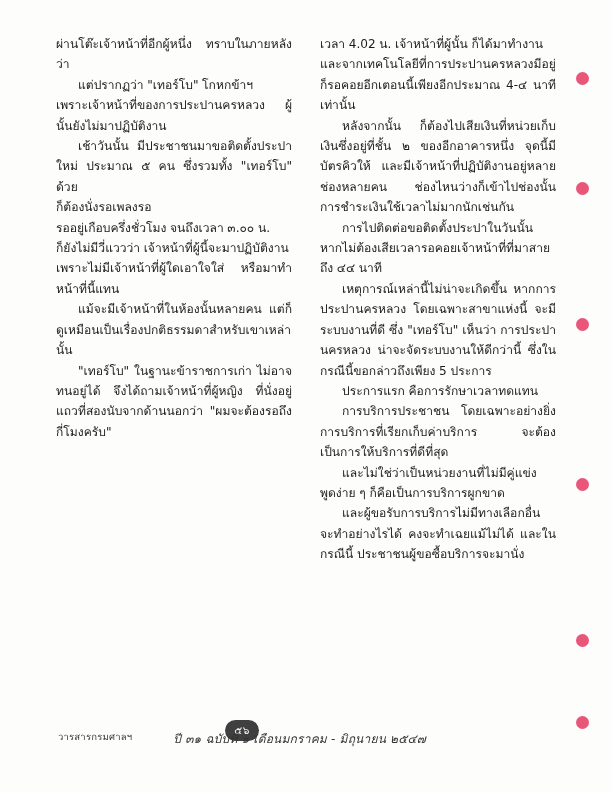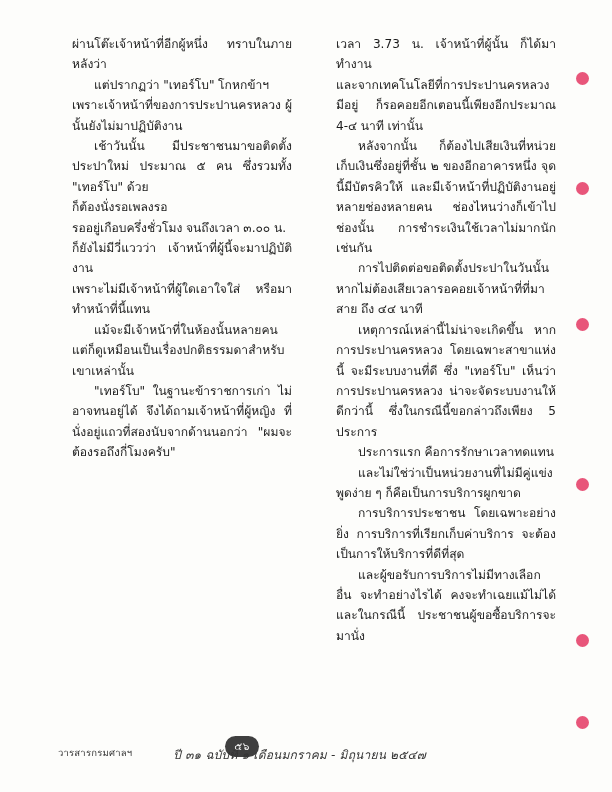--- a/index.html
+++ b/index.html
@@ -51,40 +51,39 @@
     position: absolute;
     left: 56px;
     top: 34px;
     width: 500px;
     height: 690px;
     display: flex;
     gap: 28px;
   }
   .col {
     width: 236px;
-    margin-left: 16px;
   }
 
   .para {
     font-size: 12.1px;
     line-height: 20.4px;
     text-align: justify;
     text-justify: inter-word;
     margin: 0 0 0 0;
     word-spacing: -0.2px;
   }
   .para.indent {
     text-indent: 22px;
   }
 
   
   .footer {
     position: absolute;
     left: 0;
-    bottom: 26px;
+    bottom: 42px;
     width: 484px;
     height: 34px;
   }
   .footer-rule {
     position: absolute;
     left: 56px;
     right: 56px;
     top: 0;
     border-top: 0px solid #cccccc;
   }
@@ -145,28 +144,28 @@
       <p class="para indent">เช้าวันนั้น มีประชาชนมาขอติดตั้งประปาใหม่ ประมาณ ๕ คน ซึ่งรวมทั้ง "เทอร์โบ" ด้วย</p>
       <p class="para">ก็ต้องนั่งรอเพลงรอ</p>
       <p class="para">รออยู่เกือบครึ่งชั่วโมง จนถึงเวลา ๓.๐๐ น.</p>
       <p class="para">ก็ยังไม่มีวี่แววว่า  เจ้าหน้าที่ผู้นี้จะมาปฏิบัติงาน</p>
       <p class="para">เพราะไม่มีเจ้าหน้าที่ผู้ใดเอาใจใส่ หรือมาทำหน้าที่นี้แทน</p>
       <p class="para indent">แม้จะมีเจ้าหน้าที่ในห้องนั้นหลายคน แต่ก็ดูเหมือนเป็นเรื่องปกติธรรมดาสำหรับเขาเหล่านั้น</p>
       <p class="para indent">"เทอร์โบ" ในฐานะข้าราชการเก่า ไม่อาจทนอยู่ได้ จึงได้ถามเจ้าหน้าที่ผู้หญิง ที่นั่งอยู่แถวที่สองนับจากด้านนอกว่า "ผมจะต้องรอถึงกี่โมงครับ"</p>
     </div>
 
     <div class="col">
-      <p class="para">เวลา 3.73 น. เจ้าหน้าที่ผู้นั้น ก็ได้มาทำงาน</p>
+      <p class="para">เวลา 4.02 น. เจ้าหน้าที่ผู้นั้น ก็ได้มาทำงาน</p>
       <p class="para">และจากเทคโนโลยีที่การประปานครหลวงมีอยู่ ก็รอคอยอีกเตอนนี้เพียงอีกประมาณ 4-๔ นาที เท่านั้น</p>
       <p class="para indent">หลังจากนั้น ก็ต้องไปเสียเงินที่หน่วยเก็บเงินซึ่งอยู่ที่ชั้น ๒ ของอีกอาคารหนึ่ง จุดนี้มีบัตรคิวให้ และมีเจ้าหน้าที่ปฏิบัติงานอยู่หลายช่องหลายคน ช่องไหนว่างก็เข้าไปช่องนั้น การชำระเงินใช้เวลาไม่มากนักเช่นกัน</p>
       <p class="para indent">การไปติดต่อขอติดตั้งประปาในวันนั้น หากไม่ต้องเสียเวลารอคอยเจ้าหน้าที่ที่มาสาย ถึง ๔๔ นาที</p>
       <p class="para indent">เหตุการณ์เหล่านี้ไม่น่าจะเกิดขึ้น หากการประปานครหลวง โดยเฉพาะสาขาแห่งนี้ จะมีระบบงานที่ดี ซึ่ง "เทอร์โบ" เห็นว่า การประปานครหลวง น่าจะจัดระบบงานให้ดีกว่านี้ ซึ่งในกรณีนี้ขอกล่าวถึงเพียง 5 ประการ</p>
       <p class="para indent">ประการแรก คือการรักษาเวลาทดแทน</p>
+      <p class="para indent">การบริการประชาชน โดยเฉพาะอย่างยิ่ง การบริการที่เรียกเก็บค่าบริการ จะต้องเป็นการให้บริการที่ดีที่สุด</p>
       <p class="para indent">และไม่ใช่ว่าเป็นหน่วยงานที่ไม่มีคู่แข่ง พูดง่าย ๆ ก็คือเป็นการบริการผูกขาด</p>
-      <p class="para indent">การบริการประชาชน โดยเฉพาะอย่างยิ่ง การบริการที่เรียกเก็บค่าบริการ จะต้องเป็นการให้บริการที่ดีที่สุด</p>
       <p class="para indent">และผู้ขอรับการบริการไม่มีทางเลือกอื่น จะทำอย่างไรได้ คงจะทำเฉยแม้ไม่ได้ และในกรณีนี้ ประชาชนผู้ขอซื้อบริการจะมานั่ง</p>
     </div>
 
   </div>
 
   <div class="footer">
     <div class="footer-rule"></div>
     <div class="footer-left">วารสารกรมศาลฯ</div>
     <div class="page-badge">๕๖</div>
     <div class="footer-right">ปี ๓๑ ฉบับที่ ๑ เดือนมกราคม - มิถุนายน ๒๕๔๗</div>

